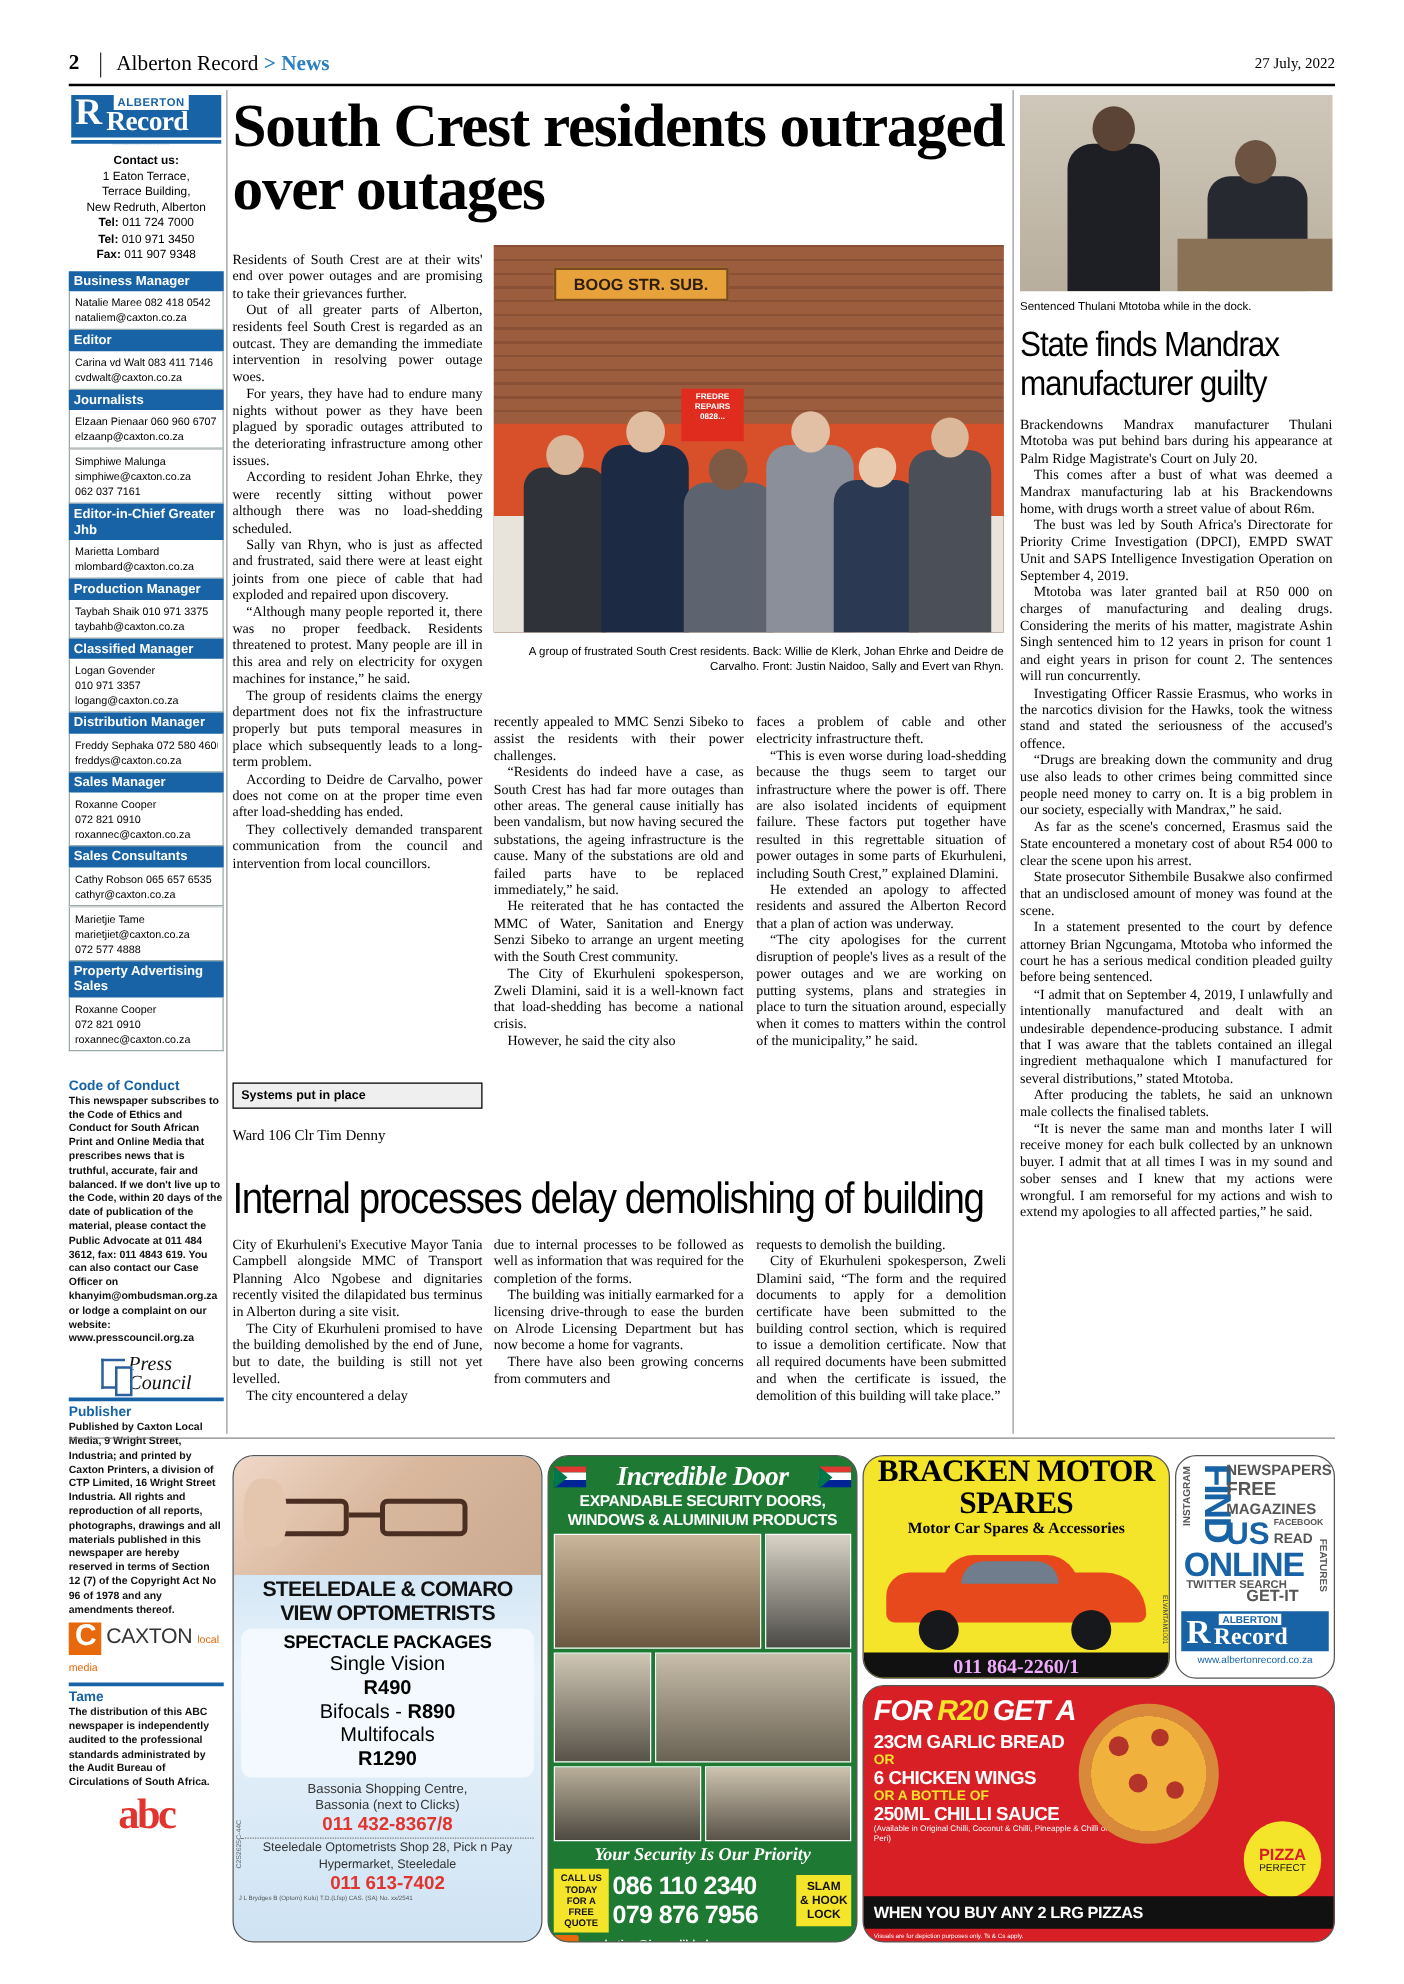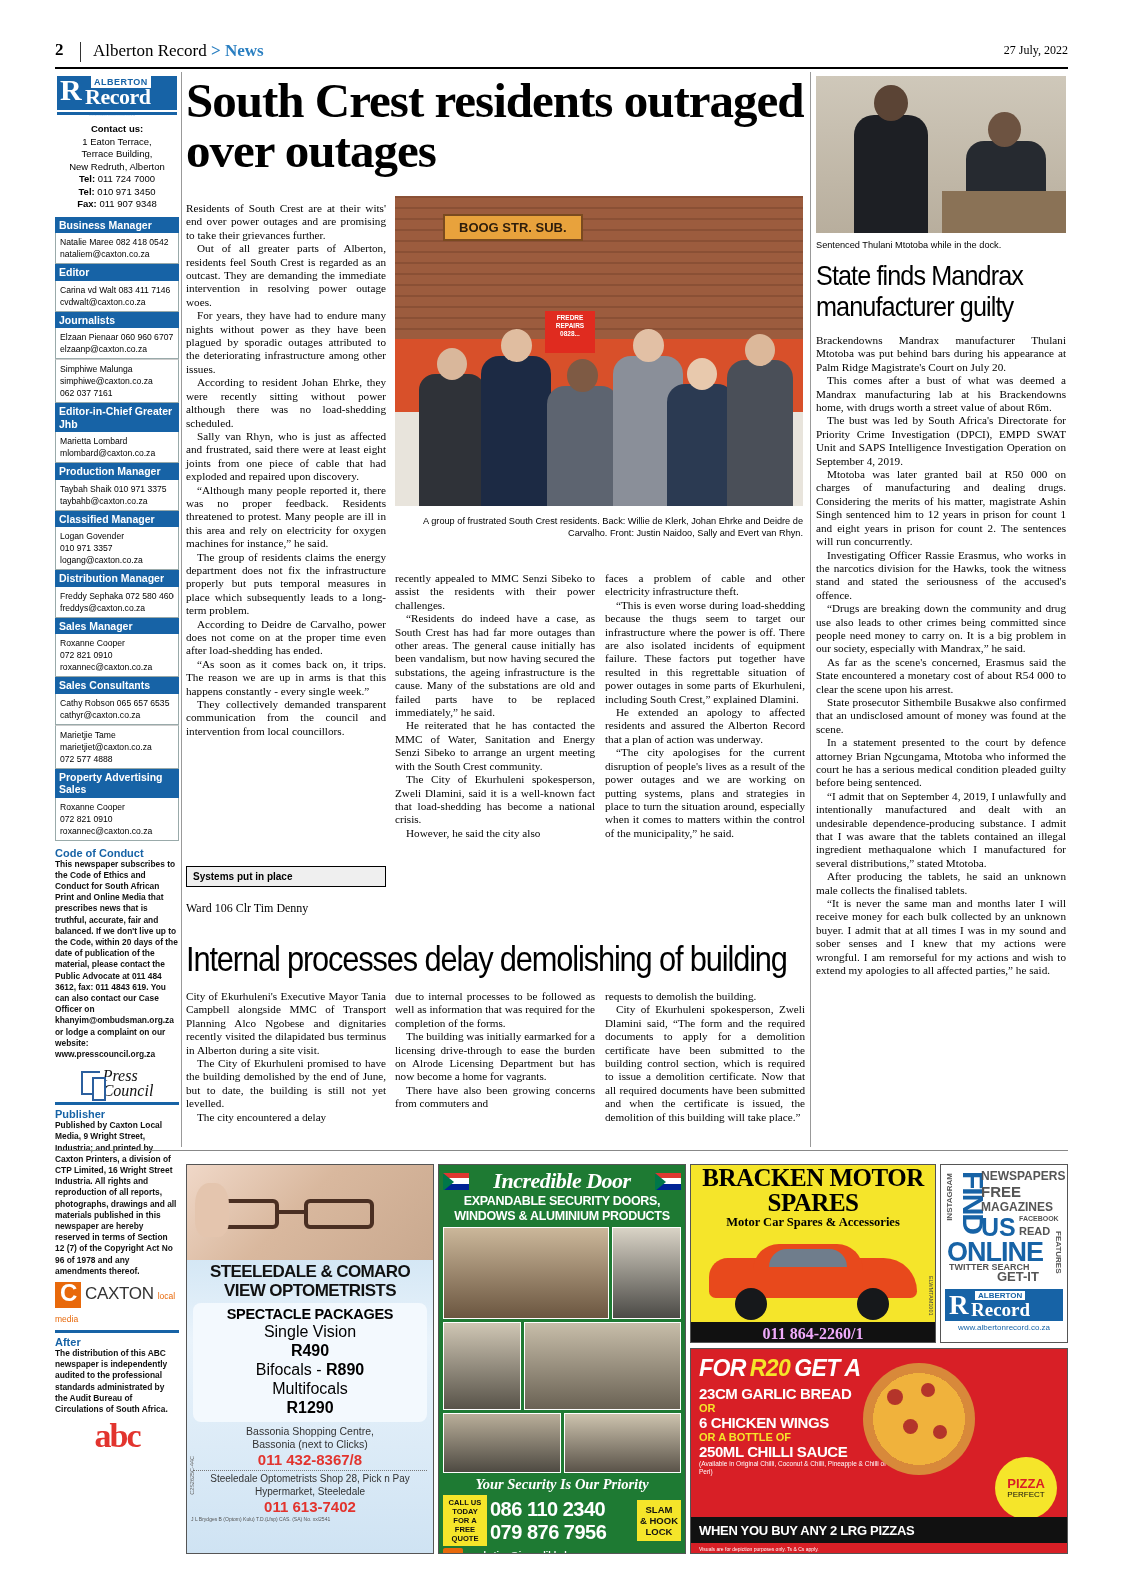--- a/index.html
+++ b/index.html
@@ -38,21 +38,21 @@
   .contact { text-align:center; font-family:"Liberation Sans",sans-serif; font-size:9.5px; line-height:12.5px; padding:5px 2px 6px; }
   .contact b { font-weight:bold; }
 
   .shead { background:#1763a6; color:#fff; font-family:"Liberation Sans",sans-serif; font-weight:bold;
            font-size:10.5px; padding:2px 4px; line-height:12.5px; }
   .sblock { border-left:1px solid #9aa; border-right:1px solid #9aa; border-bottom:1px solid #9aa;
             font-family:"Liberation Sans",sans-serif; font-size:8.6px; line-height:12px; padding:3px 4px; }
   .sblock + .sblock { border-top:1px solid #ccc; }
   .sblock div { white-space:nowrap; overflow:hidden; }
 
-  .cc-head { color:#1763a6; font-family:"Liberation Sans",sans-serif; font-weight:bold; font-size:11px; margin-top:6px; }
+  .cc-head { color:#1763a6; font-family:"Liberation Sans",sans-serif; font-weight:bold; font-size:11px; margin-top:22px; }
   .cc-body { font-family:"Liberation Sans",sans-serif; font-weight:bold; font-size:8.4px; line-height:11.2px; color:#111; }
 
   .press-council { margin:8px 0 4px; display:flex; align-items:center; justify-content:center; gap:3px; }
   .pc-mark { width:19px; height:24px; border:2px solid #2b5f9e; border-right:none; position:relative; }
   .pc-mark:after { content:""; position:absolute; right:-6px; top:4px; width:10px; height:20px; background:#fff; border:2px solid #2b5f9e; }
   .pc-txt { font-family:"Liberation Serif",serif; font-size:16px; line-height:15px; color:#111;font-style:italic; }
 
   .blue-rule { height:3px; background:#1763a6; margin:4px 0 3px; }
 
   .caxton-logo { margin:5px 0 2px; }
@@ -87,21 +87,21 @@
 
   .kicker { border:1px solid #000; font-family:"Liberation Sans",sans-serif; font-weight:bold;
             font-size:10px; padding:4px 6px; background:#efefef; }
 
   .photo { background:#6d6255; position:relative; overflow:hidden; }
 
   
   .ward { font-family:"Liberation Serif",serif; font-size:12px; padding-top:8px; }
 
   
-  .ad { position:absolute; overflow:hidden; }
+  .ad { position:absolute; overflow:hidden;border-radius:17px; }
   .ad-border { border:1px solid #555; }
 
   
   .optom { background:linear-gradient(#bcd9ee,#e9f3fb 45%,#cfe3f3); }
   .op-photo { height:95px; background:linear-gradient(135deg,#f0d8c8,#d9b89e 45%,#c9a98f); position:relative; }
   .op-glasses { position:absolute; left:22px; top:34px; width:165px; height:30px; }
   .op-lens { position:absolute; top:0; width:70px; height:30px; border:4px solid #4a2f22; border-radius:6px; }
   .op-name { font-family:"Liberation Sans",sans-serif; font-weight:bold; font-size:17px; text-align:center;
              line-height:19px; letter-spacing:-.6px; color:#111; margin-top:2px; }
   .op-pack { font-family:"Liberation Sans",sans-serif; font-weight:bold; font-size:14.5px; text-align:center; letter-spacing:-.3px; }
@@ -286,21 +286,21 @@
     <div class="cc-head" style="margin-top:0">Publisher</div>
     <div class="cc-body">Published by Caxton Local Media, 9 Wright Street, Industria; and printed by Caxton Printers, a division of CTP Limited, 16 Wright Street Industria. All rights and reproduction of all reports, photographs, drawings and all materials published in this newspaper are hereby reserved in terms of Section 12 (7) of the Copyright Act No 96 of 1978 and any amendments thereof.</div>
 
     <div class="caxton-logo">
       <span class="cx-sq"></span>
       <span class="caxton-word">CAXTON</span>
       <span class="caxton-sub">local media</span>
     </div>
 
     <div class="blue-rule"></div>
-    <div class="cc-head" style="margin-top:0">After</div>
+    <div class="cc-head" style="margin-top:0">Tame</div>
     <div class="cc-body">The distribution of this ABC newspaper is independently audited to the professional standards administrated by the Audit Bureau of Circulations of South Africa.</div>
     <div class="abc-logo">abc</div>
   </div>
 
   <div class="vrule" style="left:181px; top:72px; height:1075px;"></div>
   <div class="vrule" style="left:810px; top:72px; height:1075px;"></div>
 
   <div style="position:absolute; left:186px; top:76px; width:620px;">
     <h1 class="lede">South Crest residents outraged over outages</h1>
   </div>
@@ -336,21 +336,20 @@
 
   <div class="body-col" id="lead-col1" style="position:absolute; left:186px; top:202px; width:200px;">
       <p class="first">Residents of South Crest are at their wits' end over power outages and are promising to take their grievances further.</p>
       <p>Out of all greater parts of Alberton, residents feel South Crest is regarded as an outcast. They are demanding the immediate intervention in resolving power outage woes.</p>
       <p>For years, they have had to endure many nights without power as they have been plagued by sporadic outages attributed to the deteriorating infrastructure among other issues.</p>
       <p>According to resident Johan Ehrke, they were recently sitting without power although there was no load-shedding scheduled.</p>
       <p>Sally van Rhyn, who is just as affected and frustrated, said there were at least eight joints from one piece of cable that had exploded and repaired upon discovery.</p>
       <p>“Although many people reported it, there was no proper feedback. Residents threatened to protest. Many people are ill in this area and rely on electricity for oxygen machines for instance,” he said.</p>
       <p>The group of residents claims the energy department does not fix the infrastructure properly but puts temporal measures in place which subsequently leads to a long-term problem.</p>
       <p>According to Deidre de Carvalho, power does not come on at the proper time even after load-shedding has ended.</p>
-      <p>“As soon as it comes back on, it trips. The reason we are up in arms is that this happens constantly - every single week.”</p>
       <p>They collectively demanded transparent communication from the council and intervention from local councillors.</p>
     </div>
   <div class="body-col" id="lead-col2" style="position:absolute; left:395px; top:572px; width:200px;">
       <p class="first">recently appealed to MMC Senzi Sibeko to assist the residents with their power challenges.</p>
       <p>“Residents do indeed have a case, as South Crest has had far more outages than other areas. The general cause initially has been vandalism, but now having secured the substations, the ageing infrastructure is the cause. Many of the substations are old and failed parts have to be replaced immediately,” he said.</p>
       <p>He reiterated that he has contacted the MMC of Water, Sanitation and Energy Senzi Sibeko to arrange an urgent meeting with the South Crest community.</p>
       <p>The City of Ekurhuleni spokesperson, Zweli Dlamini, said it is a well-known fact that load-shedding has become a national crisis.</p>
       <p>However, he said the city also</p>
     </div>
   <div class="body-col" id="lead-col3" style="position:absolute; left:605px; top:572px; width:200px;">

